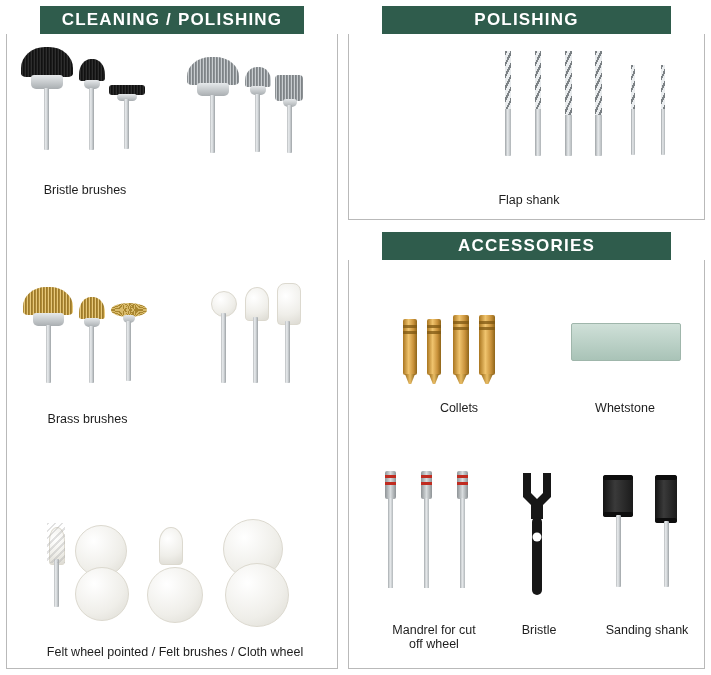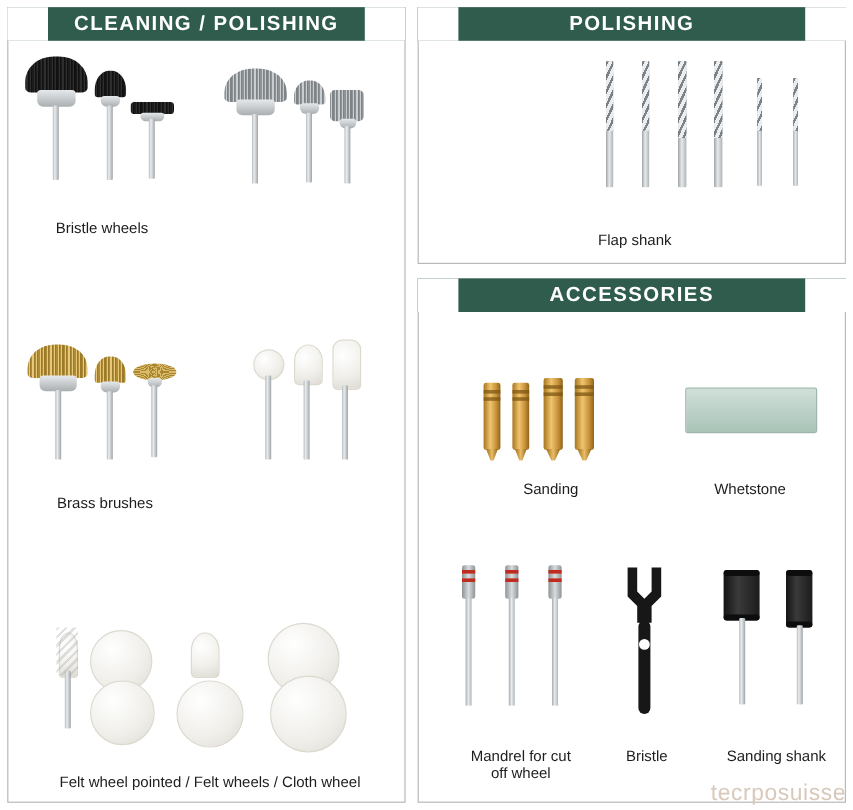--- a/index.html
+++ b/index.html
@@ -134,21 +134,21 @@
         <div class="cup-metal" style="left:71px;top:41px;width:16px;height:9px;"></div>
         <div class="shank" style="left:76px;top:49px;width:5px;height:62px;"></div>
       </div>
 
       <div>
         <div class="fan-black" style="left:96px;top:46px;width:36px;height:10px;border-radius:3px;"></div>
         <div class="cup-metal" style="left:104px;top:55px;width:20px;height:7px;"></div>
         <div class="shank" style="left:111px;top:60px;width:5px;height:50px;"></div>
       </div>
     </div>
-    <div class="caption" style="left:8px;top:176px;width:140px;">Bristle wheels</div>
+    <div class="caption" style="left:8px;top:176px;width:140px;">Bristle brushes</div>
 
     <div style="position:absolute;left:168px;top:32px;width:160px;height:150px;">
       <div>
         <div class="fan-steel" style="left:12px;top:18px;width:52px;height:28px;"></div>
         <div class="cup-metal" style="left:22px;top:44px;width:32px;height:13px;"></div>
         <div class="shank" style="left:35px;top:56px;width:5px;height:58px;"></div>
       </div>
       <div>
         <div class="fan-steel" style="left:70px;top:28px;width:26px;height:20px;"></div>
         <div class="cup-metal" style="left:75px;top:47px;width:16px;height:9px;"></div>
@@ -202,21 +202,21 @@
         <div style="position:absolute;left:34px;top:18px;width:18px;height:40px;
              background:repeating-linear-gradient(135deg,rgba(170,170,170,.35) 0 2px,rgba(255,255,255,0) 2px 5px);"></div>
       </div>
       <div class="felt round" style="left:62px;top:20px;width:50px;height:50px;"></div>
       <div class="felt round" style="left:62px;top:62px;width:52px;height:52px;"></div>
       <div class="felt bullet" style="left:146px;top:22px;width:22px;height:36px;"></div>
       <div class="felt round" style="left:134px;top:62px;width:54px;height:54px;"></div>
       <div class="felt round" style="left:210px;top:14px;width:58px;height:58px;"></div>
       <div class="felt round" style="left:212px;top:58px;width:62px;height:62px;"></div>
     </div>
-    <div class="caption" style="left:10px;top:638px;width:316px;">Felt wheel pointed / Felt wheels / Cloth wheel</div>
+    <div class="caption" style="left:10px;top:638px;width:316px;">Felt wheel pointed / Felt brushes / Cloth wheel</div>
   </div>
 
   <div class="panel" style="left:348px;top:6px;width:357px;height:214px;">
     <div class="panel-head" style="width:357px;">
       <div class="bar-left"></div>
         <div class="bar-right"></div>
       <span>POLISHING</span>
     </div>
 
     <div style="position:absolute;left:0;top:34px;width:357px;height:130px;">
@@ -271,21 +271,21 @@
         <div class="ring" style="top:6px;"></div>
           <div class="ring" style="top:12px;"></div>
         <div class="taper"></div>
       </div>
       <div class="collet" style="left:100px;top:10px;width:16px;height:60px;">
         <div class="ring" style="top:6px;"></div>
           <div class="ring" style="top:12px;"></div>
         <div class="taper"></div>
       </div>
     </div>
-    <div class="caption" style="left:50px;top:168px;width:120px;">Sanding</div>
+    <div class="caption" style="left:50px;top:168px;width:120px;">Collets</div>
 
     <div class="whetstone" style="left:222px;top:90px;width:108px;height:36px;"></div>
     <div class="caption" style="left:216px;top:168px;width:120px;">Whetstone</div>
 
     <div style="position:absolute;left:24px;top:238px;width:150px;height:130px;">
       <div class="mandrel" style="left:12px;top:0;">
         <div class="head" style="left:0;top:0;width:11px;height:28px;"></div>
         <div class="red" style="left:0;top:4px;width:11px;height:3px;"></div>
         <div class="red" style="left:0;top:11px;width:11px;height:3px;"></div>
         <div class="rod" style="left:3px;top:27px;width:5px;height:90px;"></div>
@@ -325,14 +325,13 @@
         <div class="sand-drum" style="left:60px;top:4px;width:22px;height:48px;">
           <div class="cap" style="top:0;"></div>
             <div class="cap" style="bottom:0;"></div>
         </div>
         <div class="shank" style="left:69px;top:50px;width:5px;height:66px;"></div>
       </div>
     </div>
     <div class="caption" style="left:240px;top:390px;width:116px;">Sanding shank</div>
   </div>
 
-  <div class="watermark">tecrposuisse</div>
 </div>
 
 </body></html>

